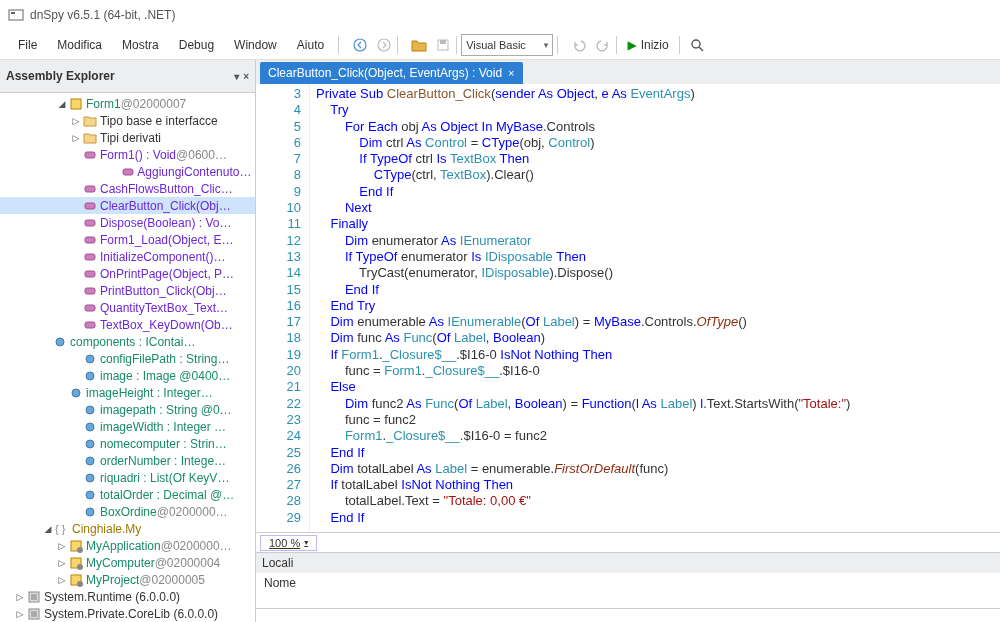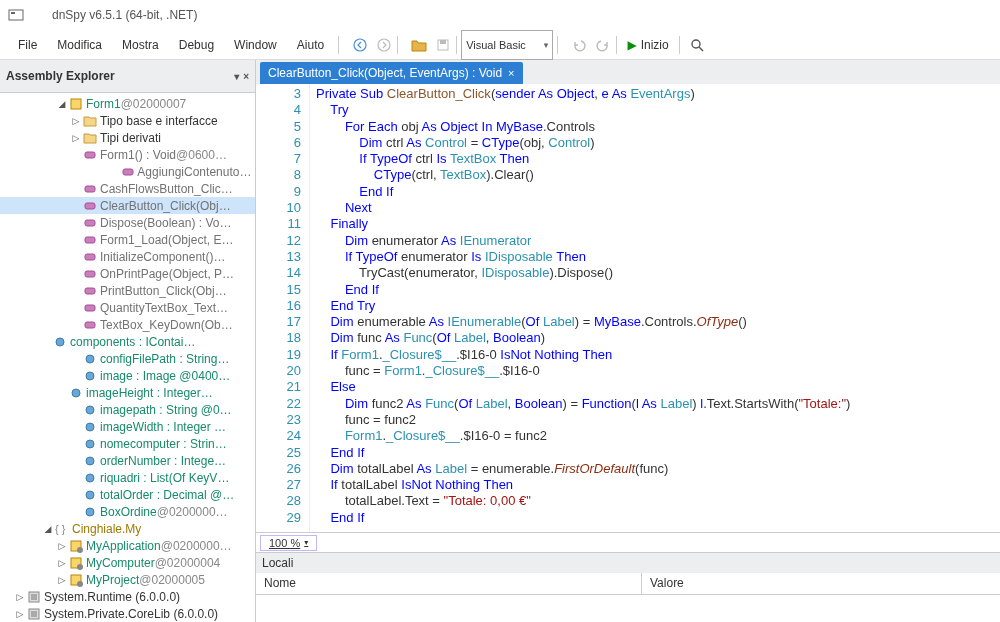--- a/index.html
+++ b/index.html
@@ -1,61 +1,61 @@
 <!DOCTYPE html>
 <html><head>
 <meta charset="utf-8">
 <style>
 * { margin: 0; padding: 0; box-sizing: border-box; font-family: "Segoe UI", Tahoma, sans-serif; }
 body { width: 1000px; height: 622px; background: #fff; font-size: 12px; color: #333; overflow: hidden; }
-.titlebar { height: 30px; display: flex; align-items: center; padding: 0 8px; background: #fff; gap: 22px; }
+.titlebar { height: 30px; display: flex; align-items: center; padding: 0 8px; background: #fff; }
 .titlebar .icon { width: 16px; height: 16px; margin-right: 6px; }
 .titlebar .title { color: #555; font-size: 12px; }
 .menubar { height: 30px; display: flex; align-items: center; padding: 0 8px; border-bottom: 1px solid #ddd; background: #fff; gap: 0; }
 .menubar .menu-item { padding: 4px 10px; cursor: pointer; }
 .toolbar-group { display: flex; align-items: center; gap: 6px; margin-left: 8px; }
 .toolbar-group .tb-btn { width: 18px; height: 18px; display: flex; align-items: center; justify-content: center; cursor: pointer; }
 .toolbar-sep { width: 1px; height: 18px; background: #ccc; margin: 0 4px; }
-.lang-select { height: 30px; border: 1px solid #aaa; padding: 4px 4px; font-size: 11px; background: #fff; display: flex; align-items: center; gap: 18px; }
+.lang-select { height: 22px; border: 1px solid #aaa; padding: 4px 4px; font-size: 11px; background: #fff; display: flex; align-items: center; gap: 18px; }
 .lang-select .arrow { font-size: 9px; color: #666; }
 .inizio { display: flex; align-items: center; gap: 4px; padding: 2px 6px; cursor: pointer; }
 .inizio .play { color: #0a8f0a; font-size: 12px; }
 .content { display: flex; height: calc(100% - 60px); }
 .sidebar { width: 256px; border-right: 1px solid #ccc; display: flex; flex-direction: column; }
 .sidebar-header { height: 22px; background: #eceef0; border-bottom: 1px solid #ccc; display: flex; align-items: center; padding: 16px 6px; font-weight: 600; position: relative; }
 .sidebar-header .hdr-icons { margin-left: auto; display: flex; gap: 4px; align-items: center; }
 .sidebar-header .hdr-icons span { font-size: 10px; color: #555; cursor: pointer; }
 .tree { flex: 1; overflow: auto; font-size: 12px; padding: 2px 0; }
 .tree-row { display: flex; align-items: center; height: 17px; white-space: nowrap; cursor: pointer; }
 .tree-row.selected { background: #cde4fa; }
 .tree-row .expander { width: 12px; font-size: 9px; color: #555; text-align: center; }
 .tree-row .node-icon { width: 16px; height: 14px; display: inline-flex; align-items: center; justify-content: center; margin-right: 2px; }
 .tree-row .label { overflow: hidden; text-overflow: ellipsis; }
-.tree-row .pink { color: #737373; }
+.tree-row .pink { color: #6d28d9; }
 .tree-row .teal { color: #178b6a; }
 .tree-row .gray { color: #888; }
 .tree-row .gold { color: #9d7a00; }
 .main { flex: 1; display: flex; flex-direction: column; overflow: hidden; }
 .tab-bar { height: 24px; background: #eceef0; display: flex; align-items: flex-end; padding-left: 4px; }
 .tab { background: #2d7fd3; color: #fff; height: 22px; padding: 0 8px; display: flex; align-items: center; gap: 6px; font-size: 12px; border-radius: 2px 2px 0 0; }
 .tab .close { font-size: 11px; cursor: pointer; }
 .code-area { flex: 1; display: flex; overflow: hidden; font-family: Consolas, monospace; font-size: 13px; line-height: 16.3px; background: #fff; }
 .gutter { width: 54px; text-align: right; color: #2b91af; padding-right: 8px; background: #fff; border-right: 1px solid #eee; padding-top: 2px; }
 .gutter div { height: 16.3px; }
 .code-lines { flex: 1; padding-left: 6px; padding-top: 2px; white-space: pre; overflow: auto; }
 .code-lines .line { height: 16.3px; }
 .kw { color: #0000ff; }
 .type { color: #2b91af; }
 .fn { color: #8b572a; }
 .str { color: #a31515; }
 .prop { color: #8b2c0e; font-style: italic; }
 .zoom-bar { height: 20px; border-top: 1px solid #ccc; display: flex; align-items: center; padding: 0 4px; font-size: 11px; }
 .locals { height: 70px; border-top: 1px solid #ccc; display: flex; flex-direction: column; }
 .locals-header { height: 20px; background: #eceef0; padding: 0 6px; display: flex; align-items: center; font-size: 12px; }
-.locals-cols { display: flex; border-bottom: 1px solid #ccc; height: 22px; }
+.locals-cols { display: flex; border-bottom: 1px solid #ccc; height: 36px; }
 .locals-cols .col { padding: 3px 8px; border-right: 1px solid #ccc; font-size: 12px; }
 .locals-cols .col:first-child { width: 386px; }
 .locals-cols .col:last-child { flex: 1; border-right: none; }
 svg { display: block; }
 </style>
 </head>
 <body>
 
 <div class="titlebar">
   <span class="icon">
@@ -493,17 +493,16 @@
     </div>
     <div class="zoom-bar">
       <span style="border:1px solid #c4b5fd; padding:1px 8px; display:flex; align-items:center; gap:4px;text-decoration:underline;">100 % <span style="font-size:8px;">▾</span></span>
     </div>
     <div class="locals">
       <div class="locals-header">
         <span>Locali</span>
       </div>
       <div class="locals-cols">
         <div class="col">Nome</div>
-        <div class="col">Valore</div>
       </div>
     </div>
   </div>
 </div>
 
 </body></html>

